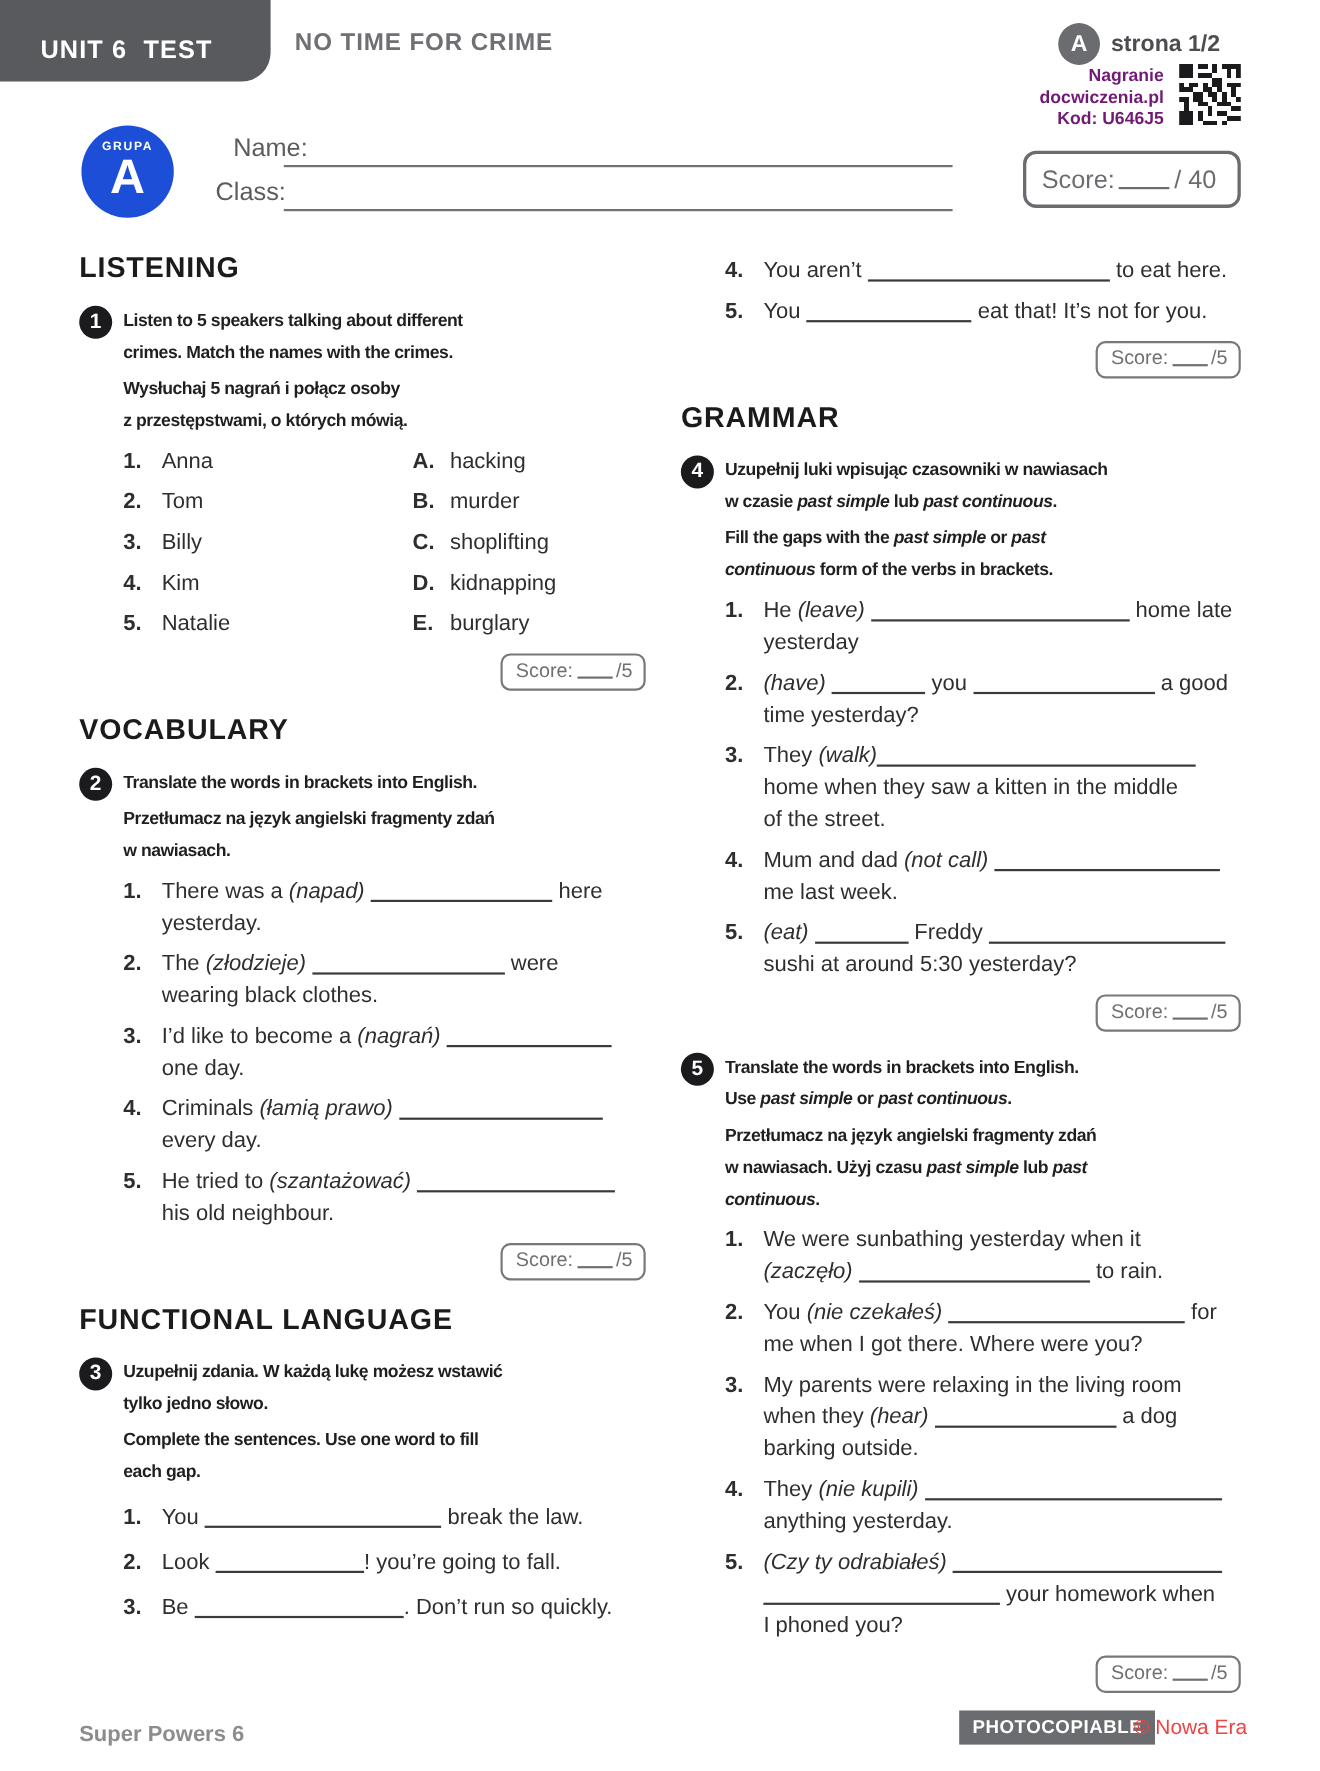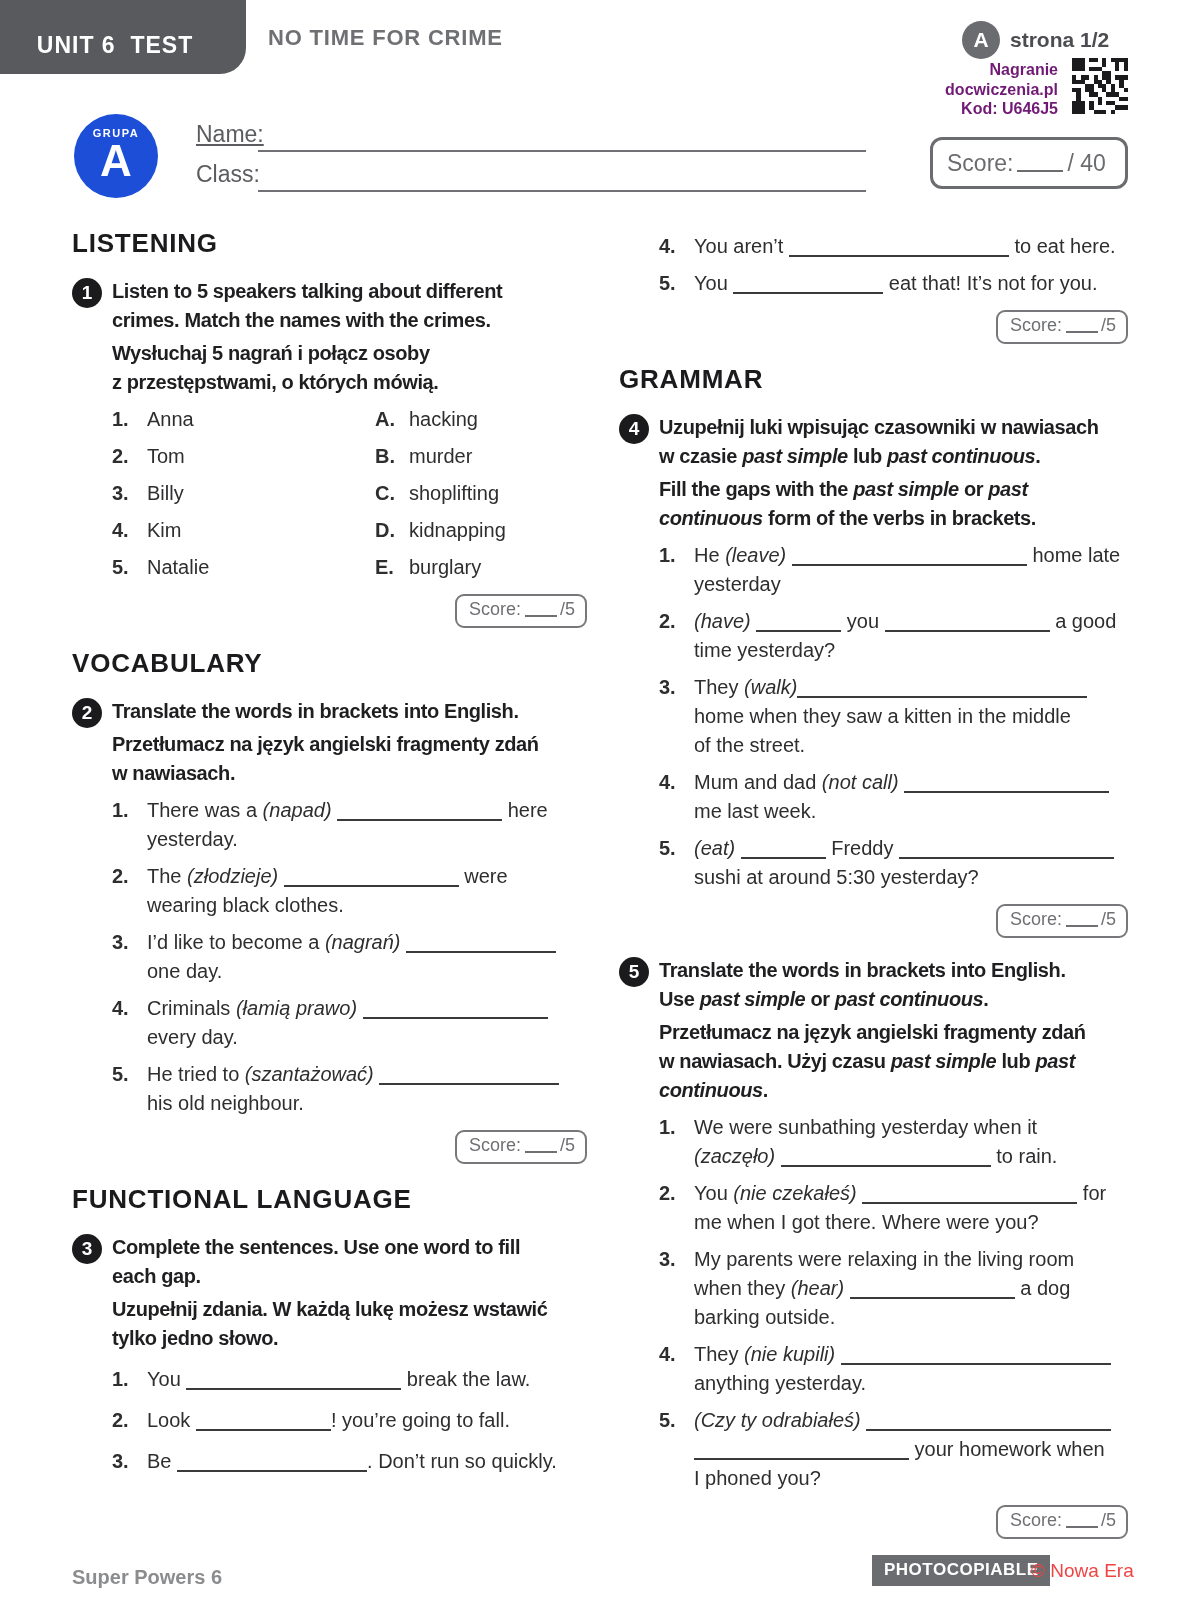--- a/index.html
+++ b/index.html
@@ -29,21 +29,21 @@
   .total-score .t-blank{display:inline-block;width:46px;border-bottom:2.5px solid #6b6c6f;height:16px;margin:0 4px;}
   
   .col{position:absolute;top:228px;}
   .col-left{left:72px;width:515px;}
   .col-right{left:619px;top:232px;width:509px;}
   h2{font-size:26px;font-weight:800;color:#1b1b1d;letter-spacing:.8px;margin:20px 0 18px 0;font-family:inherit;}
   .col-left h2:first-child{margin-top:0;}
   .exercise{position:relative;padding-left:40px;}
   .ex-badge{position:absolute;left:0;top:1px;width:30px;height:30px;border-radius:50%;background:#1b1b1d;
             color:#fff;font-weight:700;font-size:19px;text-align:center;line-height:30px;}
-  .instr{font-weight:700;font-size:20px;line-height:29px;letter-spacing:-.4px;color:#1f1f21;margin:0;white-space:pre-wrap;}
+  .instr{font-weight:700;font-size:16px;line-height:29px;letter-spacing:-.4px;color:#1f1f21;margin:0;white-space:pre-wrap;}
   .instr + .instr{margin-top:4px;}
   .speaker{font-size:20px;line-height:29px;margin-top:10px;}
   .pair-row{display:flex;margin-top:8px;font-size:20px;line-height:29px;}
   .p-num{flex:0 0 35px;font-weight:700;}
   .p-name{flex:0 0 228px;}
   .p-let{flex:0 0 34px;font-weight:700;}
   .item{display:flex;margin-top:8px;font-size:20px;line-height:29px;}
   .ex3-left .item{margin-top:12px;}
   .i-num{flex:0 0 35px;font-weight:700;}
   .i-text{flex:1;white-space:pre-wrap;}
@@ -84,21 +84,21 @@
     <svg width="56" height="56" viewBox="0 0 13 13" shape-rendering="crispEdges">
       <path fill="#1b1b1d" d="M0 0h3v3H0zM4 0h2v1H4zM7 0h1v2H7zM9 0h4v1H9zM10 1h1v2h-1zM12 1h1v2h-1zM1 1h1v1H1zM4 2h3v1H4zM0 4h1v2H0zM2 4h2v1H2zM5 4h1v2H5zM7 3h2v2H7zM10 4h3v1h-3zM1 5h2v1H1zM6 5h1v2H6zM8 5h1v1H8zM11 5h1v2h-1zM0 7h2v1H0zM3 6h2v2H3zM7 6h1v2H7zM9 6h1v2H9zM12 7h1v1h-1zM1 8h1v2H1zM4 8h2v1H4zM8 8h3v1H8zM0 10h3v3H0zM4 10h1v2H4zM6 9h1v2H6zM8 10h2v1H8zM11 9h2v1h-2zM10 11h3v1h-3zM5 12h3v1H5zM9 12h1v1H9zM1 11h1v1H1z"></path>
     </svg>
   </div>
 
   <div class="group-badge">
     <div class="g-top">GRUPA</div>
     <div class="g-letter">A</div>
   </div>
 
-  <div class="field-label" style="left:196px;top:121px;text-decoration:underline;">Name:</div>
+  <div class="field-label" style="left:212px;top:121px;">Name:</div>
   <div class="field-line" style="left:258px;top:150px;width:608px;"></div>
   <div class="field-label" style="left:196px;top:161px;">Class:</div>
   <div class="field-line" style="left:258px;top:190px;width:608px;"></div>
 
   <div class="total-score">
     <span>Score:</span><span class="t-blank"></span><span>/ 40</span>
   </div>
 
   <div class="col col-left">
 
@@ -189,24 +189,24 @@
         <div class="score-box">
           <span>Score:</span><span class="sb-blank"></span><span>/5</span>
         </div>
       </div>
     </div>
 
     <h2>FUNCTIONAL LANGUAGE</h2>
 
     <div class="exercise ex3-left">
       <span class="ex-badge">3</span>
+      <p class="instr"><span class="sg-t">Uzupełnij zdania. W każdą lukę możesz wstawić
+tylko jedno słowo.</span></p>
       <p class="instr"><span class="sg-t">Complete the sentences. Use one word to fill
 each gap.</span></p>
-      <p class="instr"><span class="sg-t">Uzupełnij zdania. W każdą lukę możesz wstawić
-tylko jedno słowo.</span></p>
 
       <div class="item">
         <span class="i-num">1.</span>
         <span class="i-text"><span class="sg-t">You </span><span class="sg-bl" style="width: 215px;"></span><span class="sg-t"> break the law.</span></span>
       </div>
       <div class="item">
         <span class="i-num">2.</span>
         <span class="i-text"><span class="sg-t">Look </span><span class="sg-bl" style="width: 135px;"></span><span class="sg-t">! you’re going to fall.</span></span>
       </div>
       <div class="item">

